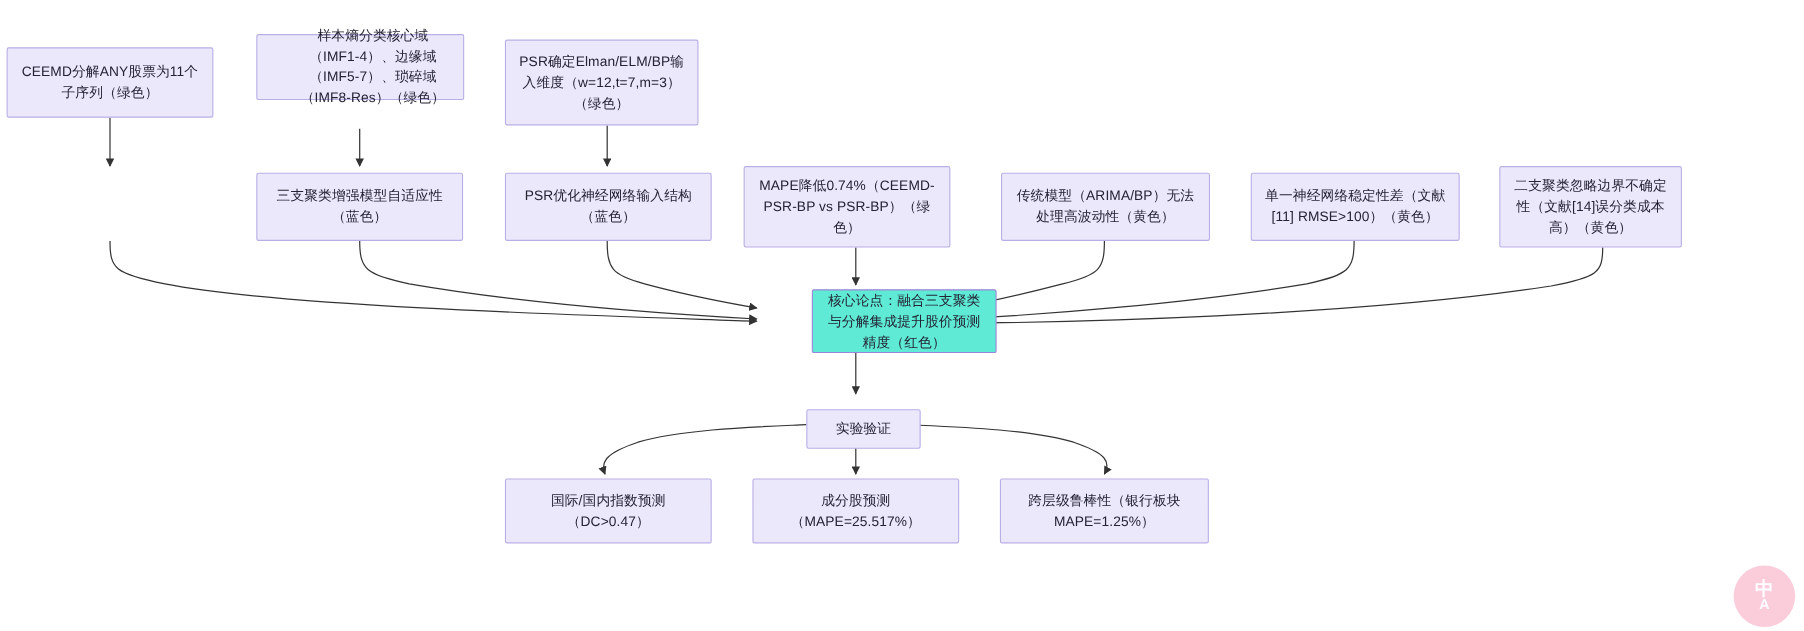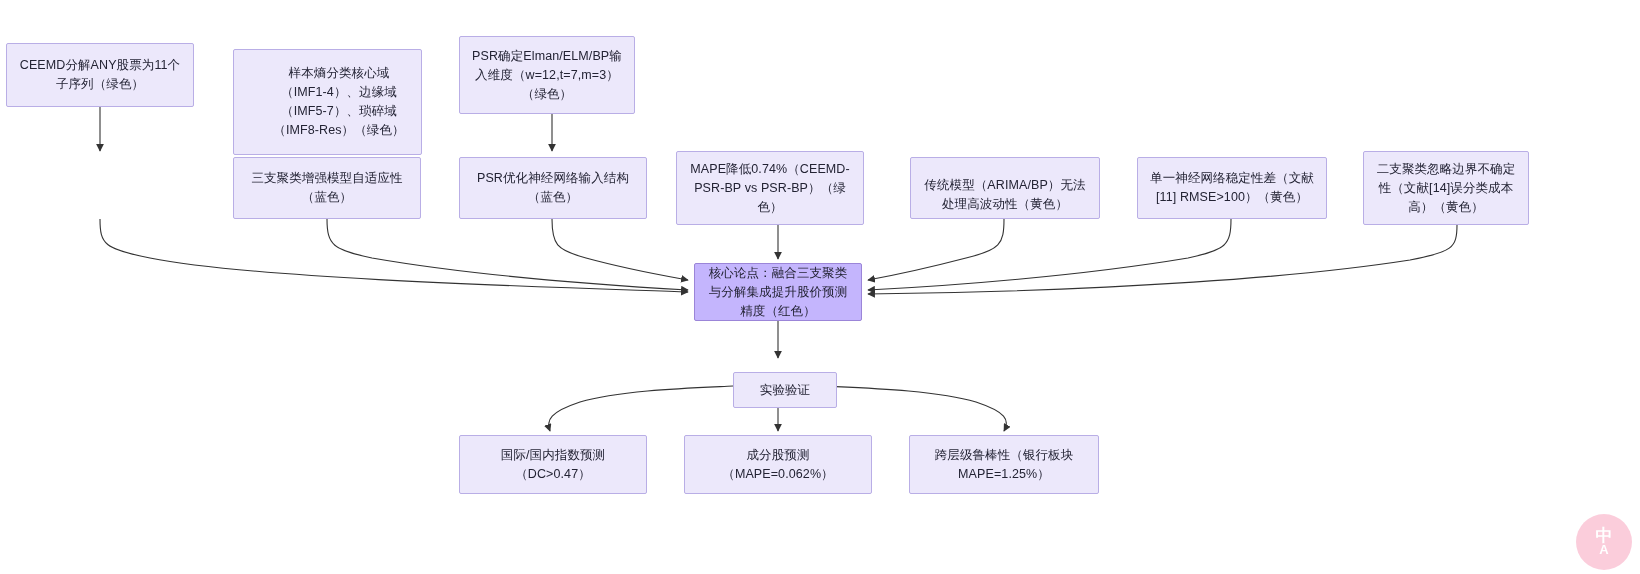--- a/index.html
+++ b/index.html
@@ -47,21 +47,22 @@
     padding: 4px 9px;
     letter-spacing: 0.1px;
   }
   .node .node-text {
     display: block;
     width: 100%;
     white-space: pre-line;
   }
   .node.core {
     border-color: #9B85D8;
-    background: #c4b5fd;
+    background: #5eead4;
+    margin-left: 44px;
   }
   #watermark {
     position: absolute;
     right: 8px;
     bottom: 4px;
     width: 56px;
     height: 56px;
     border-radius: 50%;
     background: #F9AFC6;
     opacity: 0.62;
@@ -108,42 +109,42 @@
         <path d="M733,386 C690,388 620,390 580,402 C550,412 546,420 550,431" fill="none" stroke="#333333" stroke-width="1.1" marker-end="url(#arrowhead)"></path>
         <path d="M778,398 L778,431" fill="none" stroke="#333333" stroke-width="1.1" marker-end="url(#arrowhead)"></path>
         <path d="M823,386 C866,388 936,390 976,402 C1006,412 1010,420 1004,431" fill="none" stroke="#333333" stroke-width="1.1" marker-end="url(#arrowhead)"></path>
       </g>
   </svg>
 
   <div class="node" style="left: 6px; top: 43px; width: 188px; height: 64px;">
     <span class="node-text">CEEMD分解ANY股票为11个子序列（绿色）</span>
   </div>
 
-  <div class="node" style="left: 233px; top: 49px; width: 189px; height: 106px; padding-left: 32px;">
+  <div class="node" style="left: 233px; top: 31px; width: 189px; height: 60px; padding-left: 32px;">
     <span class="node-text">样本熵分类核心域（IMF1-4）、边缘域（IMF5-7）、琐碎域（IMF8-Res）（绿色）</span>
   </div>
 
   <div class="node" style="left: 459px; top: 36px; width: 176px; height: 78px;">
     <span class="node-text">PSR确定Elman/ELM/BP输入维度（w=12,t=7,m=3）（绿色）</span>
   </div>
 
 
   <div class="node" style="left: 233px; top: 157px; width: 188px; height: 62px;">
     <span class="node-text">三支聚类增强模型自适应性（蓝色）</span>
   </div>
 
   <div class="node" style="left: 459px; top: 157px; width: 188px; height: 62px;">
     <span class="node-text">PSR优化神经网络输入结构（蓝色）</span>
   </div>
 
   <div class="node" style="left: 676px; top: 151px; width: 188px; height: 74px;">
     <span class="node-text">MAPE降低0.74%（CEEMD-PSR-BP vs PSR-BP）（绿色）</span>
   </div>
 
-  <div class="node" style="left: 910px; top: 157px; width: 190px; height: 62px; align-items: flex-end;">
+  <div class="node" style="left: 910px; top: 157px; width: 190px; height: 62px;">
     <span class="node-text">传统模型（ARIMA/BP）无法处理高波动性（黄色）</span>
   </div>
 
   <div class="node" style="left: 1137px; top: 157px; width: 190px; height: 62px;">
     <span class="node-text">单一神经网络稳定性差（文献[11] RMSE&gt;100）（黄色）</span>
   </div>
 
   <div class="node" style="left: 1363px; top: 151px; width: 166px; height: 74px;">
     <span class="node-text">二支聚类忽略边界不确定性（文献[14]误分类成本高）（黄色）</span>
   </div>
@@ -154,21 +155,21 @@
 
   <div class="node" style="left: 733px; top: 372px; width: 104px; height: 36px;">
     <span class="node-text">实验验证</span>
   </div>
 
   <div class="node" style="left: 459px; top: 435px; width: 188px; height: 59px;">
     <span class="node-text">国际/国内指数预测（DC&gt;0.47）</span>
   </div>
 
   <div class="node" style="left: 684px; top: 435px; width: 188px; height: 59px;">
-    <span class="node-text">成分股预测（MAPE=0.062%）</span>
+    <span class="node-text">成分股预测（MAPE=25.517%）</span>
   </div>
 
   <div class="node" style="left: 909px; top: 435px; width: 190px; height: 59px;">
     <span class="node-text">跨层级鲁棒性（银行板块MAPE=1.25%）</span>
   </div>
 
   <div id="watermark">
     <span>中</span>
     <span class="wm-a">A</span>
   </div>

